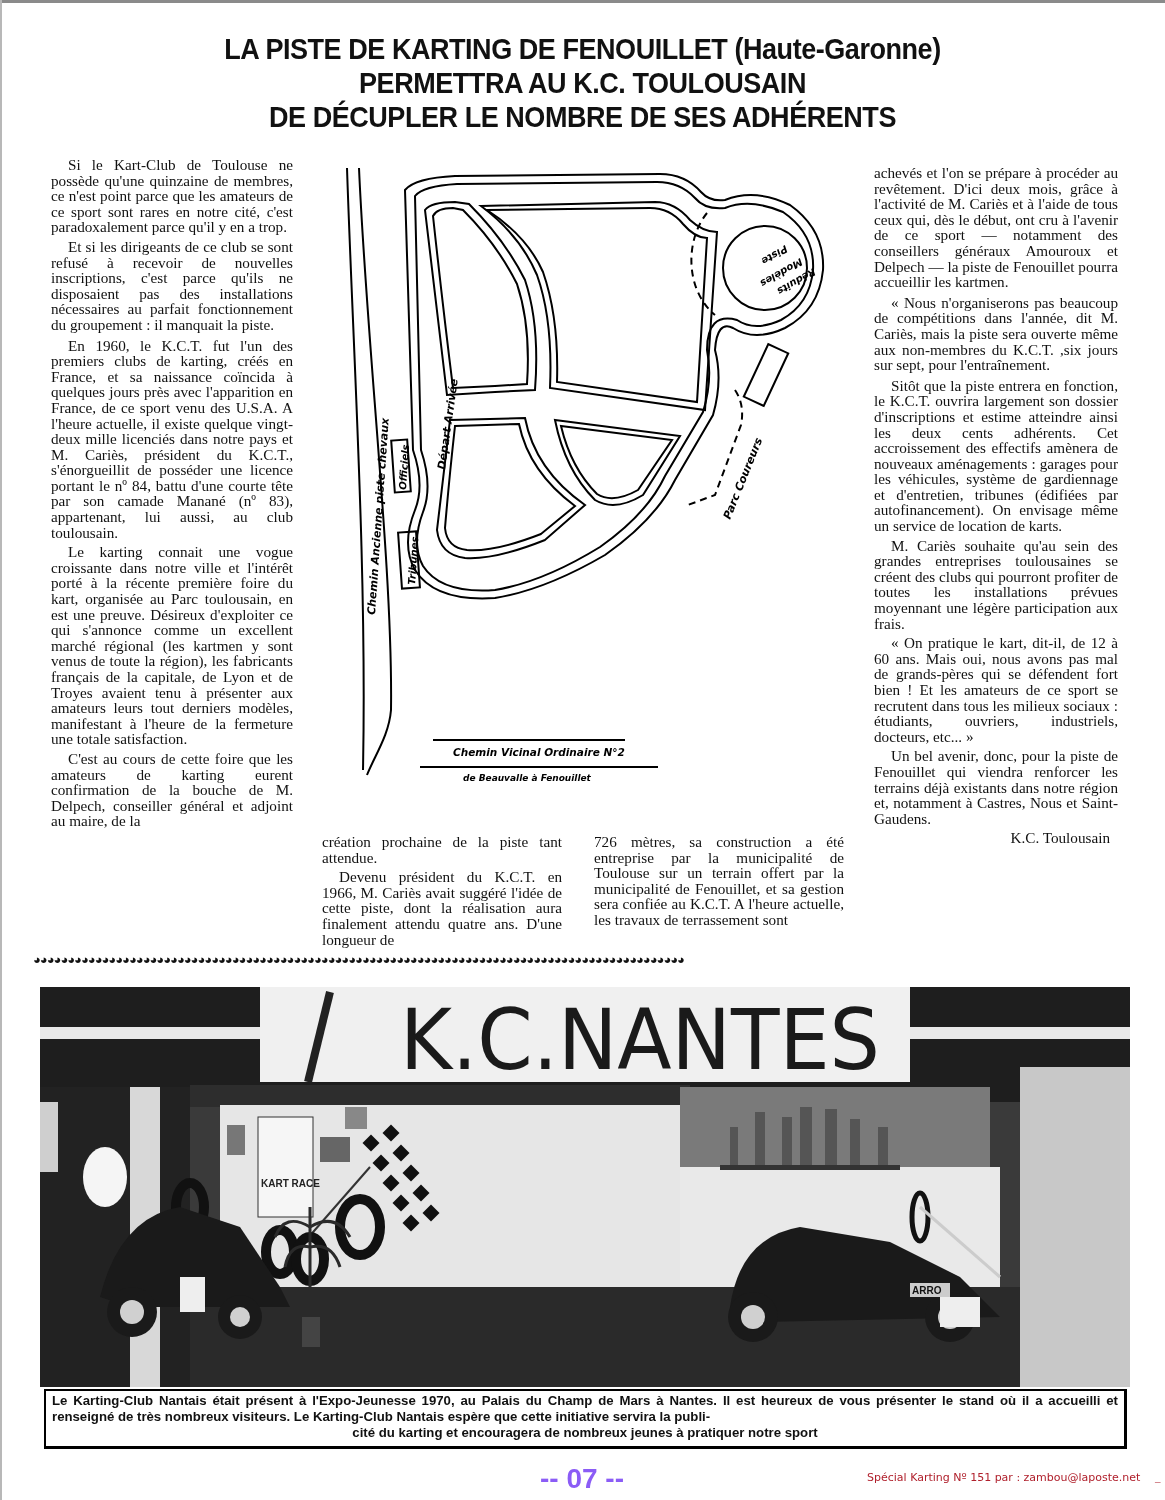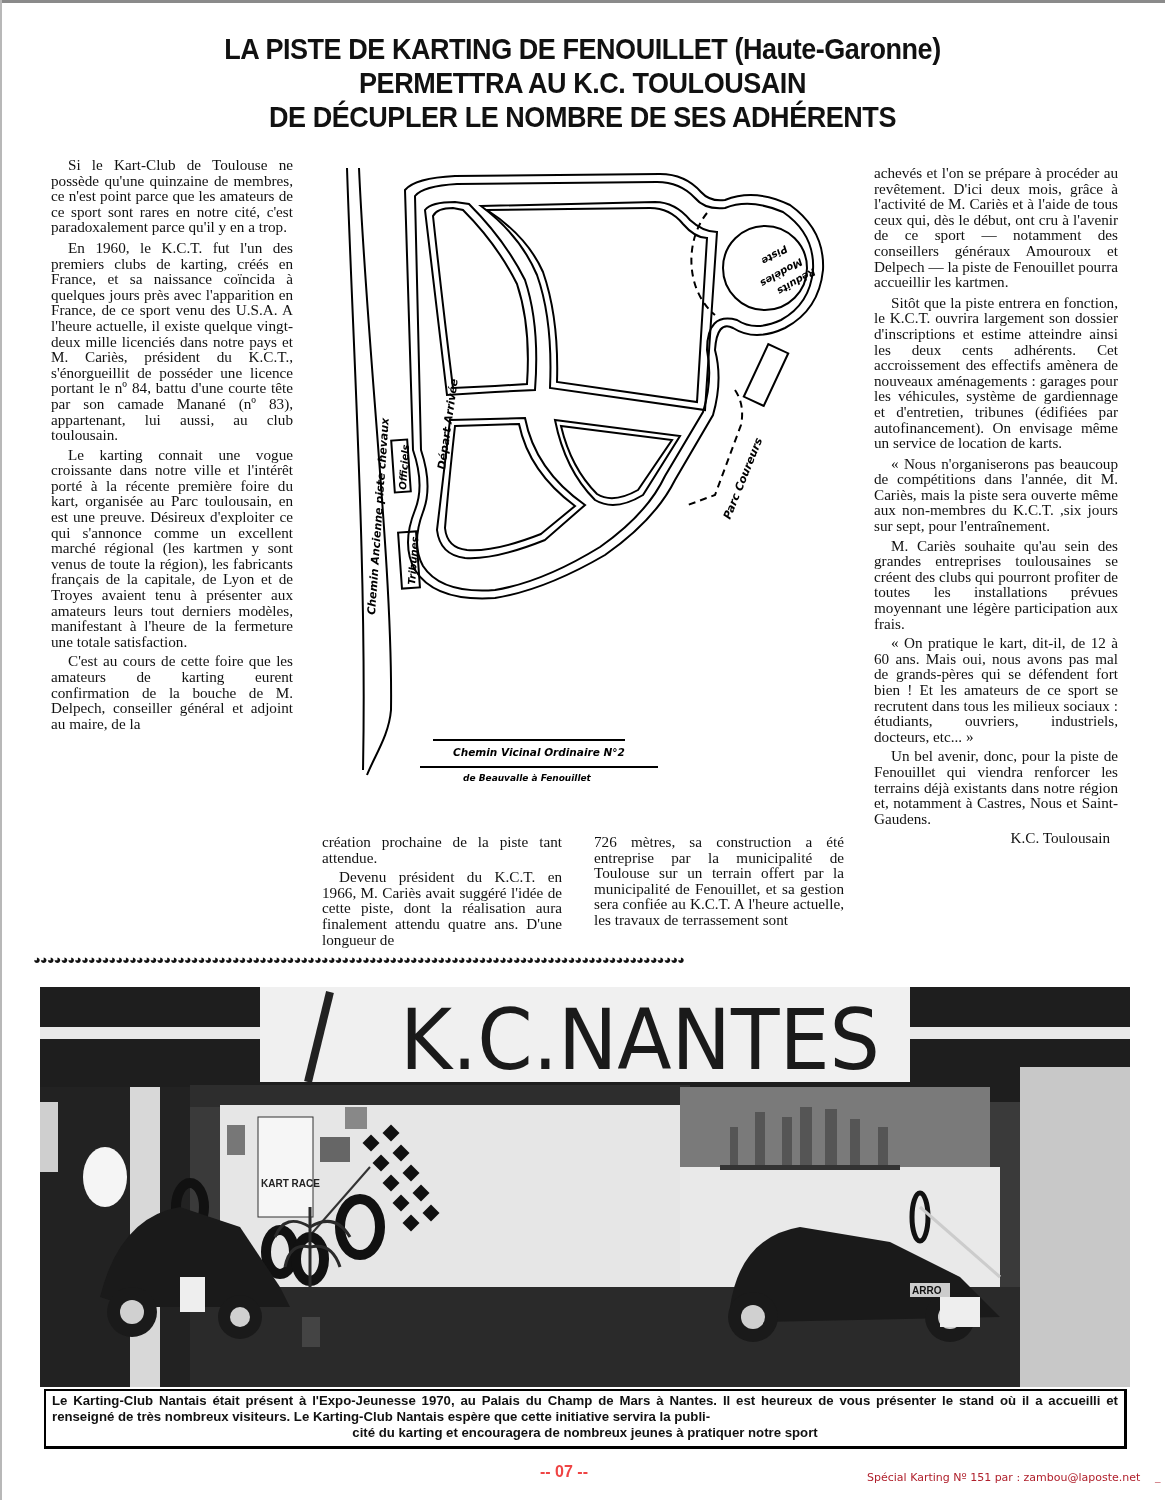--- a/index.html
+++ b/index.html
@@ -15,38 +15,39 @@
   .col1 { left: 47px; top: 153px; width: 250px; }
   .col2 { left: 318px; top: 830px; width: 248px; }
   .col3 { left: 590px; top: 830px; width: 258px; }
   .col4 { left: 870px; top: 161px; width: 252px; }
   .sign { text-align: right; padding-right: 12px; margin-top: 4px; }
   .map { position: absolute; left: 345px; top: 150px; width: 505px; height: 640px; }
   .divider { position: absolute; left: 33px; top: 953px; width: 1100px; height: 14px; overflow: hidden; white-space: nowrap; font-size: 13px; line-height: 14px; letter-spacing: -1px; }
   .photo { position: absolute; left: 40px; top: 987px; width: 1090px; height: 400px; background: #f9a8d4; overflow: hidden; }
   .caption-box { position: absolute; left: 44px; top: 1389px; width: 1083px; height: 60px; border: 2px solid #000; border-bottom-width: 3px; border-right-width: 3px; box-sizing: border-box; background: #fff; font-family: "Liberation Sans", sans-serif; font-weight: bold; font-size: 13.2px; line-height: 16px; padding: 2px 6px; text-align: justify; }
   .caption-box .last { text-align: center; }
-  .page-num { position: absolute; left: 540px; top: 1463px; font-family: "Liberation Sans", sans-serif; font-weight: bold; font-size: 16px; color: #ef4444; }
+  .page-num { position: absolute; left: 540px; top: 1463px; font-family: "Liberation Sans", sans-serif; font-weight: bold; font-size: 28px; color: #8b5cf6; }
   .credit { position: absolute; left: 867px; top: 1471px; font-family: "DejaVu Sans", sans-serif; font-size: 11px; color: #b0202c; white-space: nowrap; }
   .credit-dash { position: absolute; left: 1155px; top: 1471px; font-size: 11px; color: #b0202c; }
 </style>
 </head>
 <body>
 
 <div class="topbar"></div>
 <div class="leftbar"></div>
 
 <div class="headline">
   <div>LA PISTE DE KARTING DE FENOUILLET (Haute-Garonne)</div>
   <div>PERMETTRA AU K.C. TOULOUSAIN</div>
   <div>DE DÉCUPLER LE NOMBRE DE SES ADHÉRENTS</div>
 </div>
 
 <div class="col col1">
   <p>Si le Kart-Club de Toulouse ne possède qu'une quinzaine de membres, ce n'est point parce que les amateurs de ce sport sont rares en notre cité, c'est paradoxalement parce qu'il y en a trop.</p>
+  <p>Et si les dirigeants de ce club se sont refusé à recevoir de nouvelles inscriptions, c'est parce qu'ils ne disposaient pas des installations nécessaires au parfait fonctionnement du groupement : il manquait la piste.</p>
   <p class="gap">En 1960, le K.C.T. fut l'un des premiers clubs de karting, créés en France, et sa naissance coïncida à quelques jours près avec l'apparition en France, de ce sport venu des U.S.A. A l'heure actuelle, il existe quelque vingt-deux mille licenciés dans notre pays et M. Cariès, président du K.C.T., s'énorgueillit de posséder une licence portant le nº 84, battu d'une courte tête par son camade Manané (nº 83), appartenant, lui aussi, au club toulousain.</p>
   <p>Le karting connait une vogue croissante dans notre ville et l'intérêt porté à la récente première foire du kart, organisée au Parc toulousain, en est une preuve. Désireux d'exploiter ce qui s'annonce comme un excellent marché régional (les kartmen y sont venus de toute la région), les fabricants français de la capitale, de Lyon et de Troyes avaient tenu à présenter aux amateurs leurs tout derniers modèles, manifestant à l'heure de la fermeture une totale satisfaction.</p>
   <p>C'est au cours de cette foire que les amateurs de karting eurent confirmation de la bouche de M. Delpech, conseiller général et adjoint au maire, de la</p>
 </div>
 
 <div class="map">
   <svg width="505" height="640" viewBox="0 0 505 640" xmlns="http://www.w3.org/2000/svg">
     <g fill="none" stroke="#000" stroke-width="2">
 
       <path d="M2 18 C8 200 22 420 18 620"></path>
@@ -96,22 +97,22 @@
   <p class="noindent">création prochaine de la piste tant attendue.</p>
   <p>Devenu président du K.C.T. en 1966, M. Cariès avait suggéré l'idée de cette piste, dont la réalisation aura finalement attendu quatre ans. D'une longueur de</p>
 </div>
 
 <div class="col col3">
   <p class="noindent">726 mètres, sa construction a été entreprise par la municipalité de Toulouse sur un terrain offert par la municipalité de Fenouillet, et sa gestion sera confiée au K.C.T. A l'heure actuelle, les travaux de terrassement sont</p>
 </div>
 
 <div class="col col4">
   <p class="noindent">achevés et l'on se prépare à procéder au revêtement. D'ici deux mois, grâce à l'activité de M. Cariès et à l'aide de tous ceux qui, dès le début, ont cru à l'avenir de ce sport — notamment des conseillers généraux Amouroux et Delpech — la piste de Fenouillet pourra accueillir les kartmen.</p>
+  <p class="gap">« Nous n'organiserons pas beaucoup de compétitions dans l'année, dit M. Cariès, mais la piste sera ouverte même aux non-membres du K.C.T. ,six jours sur sept, pour l'entraînement.</p>
   <p class="gap">Sitôt que la piste entrera en fonction, le K.C.T. ouvrira largement son dossier d'inscriptions et estime atteindre ainsi les deux cents adhérents. Cet accroissement des effectifs amènera de nouveaux aménagements : garages pour les véhicules, système de gardiennage et d'entretien, tribunes (édifiées par autofinancement). On envisage même un service de location de karts.</p>
-  <p class="gap">« Nous n'organiserons pas beaucoup de compétitions dans l'année, dit M. Cariès, mais la piste sera ouverte même aux non-membres du K.C.T. ,six jours sur sept, pour l'entraînement.</p>
   <p>M. Cariès souhaite qu'au sein des grandes entreprises toulousaines se créent des clubs qui pourront profiter de toutes les installations prévues moyennant une légère participation aux frais.</p>
   <p>« On pratique le kart, dit-il, de 12 à 60 ans. Mais oui, nous avons pas mal de grands-pères qui se défendent fort bien ! Et les amateurs de ce sport se recrutent dans tous les milieux sociaux : étudiants, ouvriers, industriels, docteurs, etc... »</p>
   <p>Un bel avenir, donc, pour la piste de Fenouillet qui viendra renforcer les terrains déjà existants dans notre région et, notamment à Castres, Nous et Saint-Gaudens.</p>
   <div class="sign">K.C. Toulousain</div>
 </div>
 
 <div class="divider"><span id="divider-glyphs">◕◕◕◕◕◕◕◕◕◕◕◕◕◕◕◕◕◕◕◕◕◕◕◕◕◕◕◕◕◕◕◕◕◕◕◕◕◕◕◕◕◕◕◕◕◕◕◕◕◕◕◕◕◕◕◕◕◕◕◕◕◕◕◕◕◕◕◕◕◕◕◕◕◕◕◕◕◕◕◕◕◕◕◕◕◕◕◕◕◕◕◕◕◕◕</span></div>
 
 <div class="photo">
   <svg width="1090" height="400" viewBox="0 0 1090 400" xmlns="http://www.w3.org/2000/svg">

